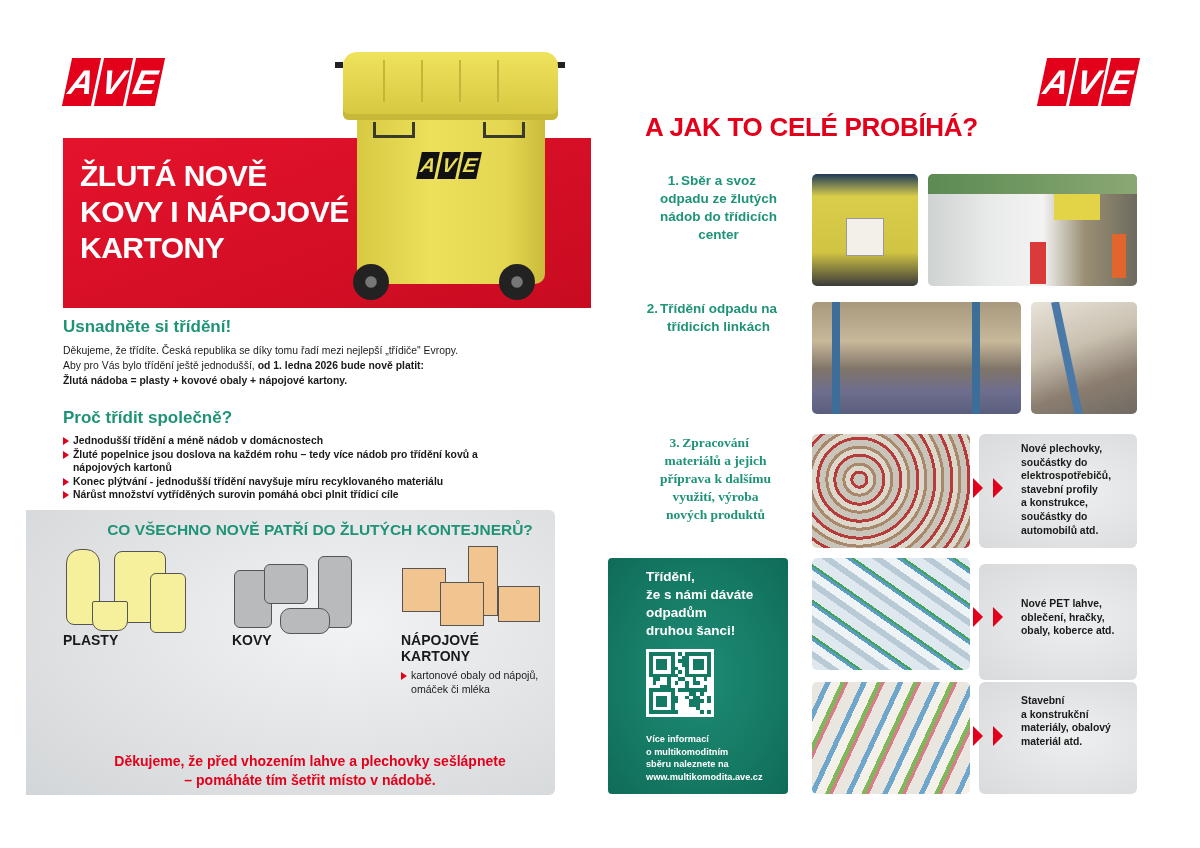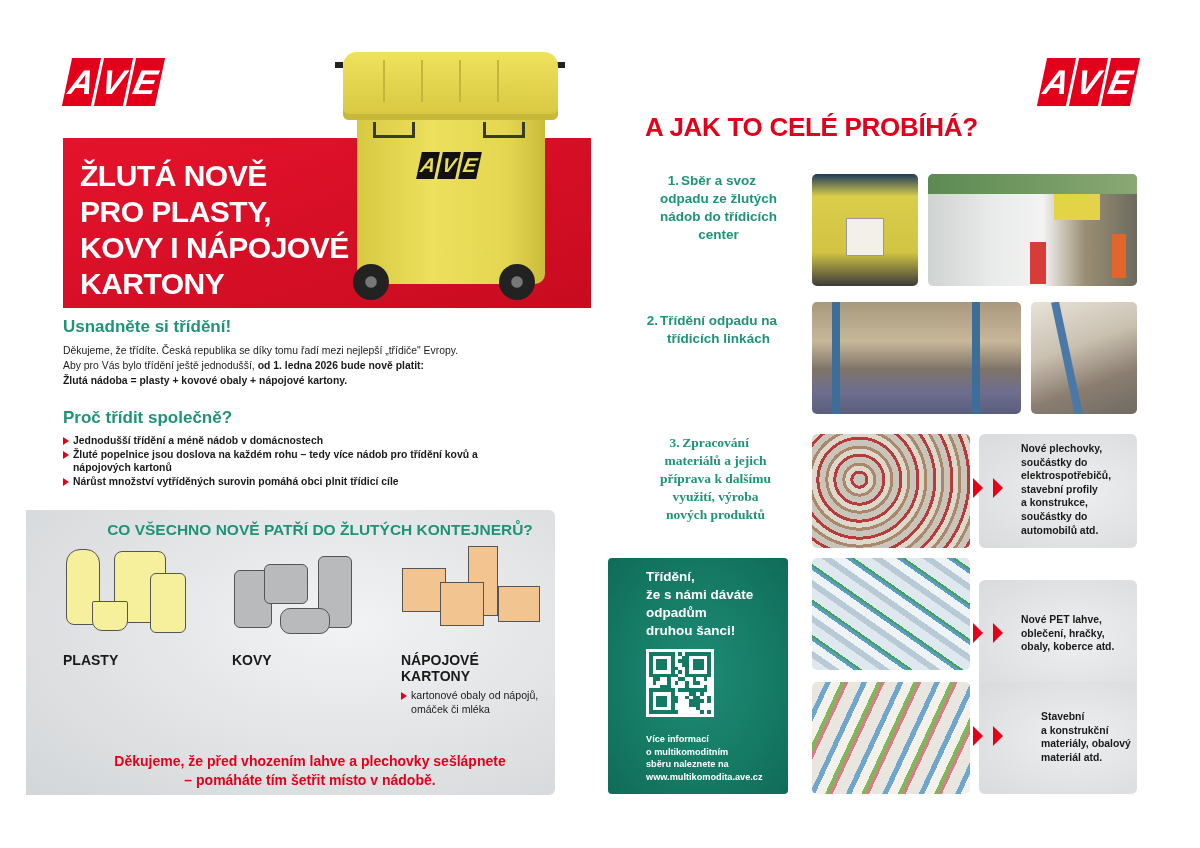--- a/index.html
+++ b/index.html
@@ -46,21 +46,21 @@
   .h2 { left: 63px; top: 408px; font-size: 17px; }
   .bullets { left: 63px; top: 434px; font-size: 10.4px; line-height: 13.6px; font-family: "Liberation Sans", sans-serif; font-weight: bold; list-style: none; }
   .bullets li, .cat-list li { position: relative; padding-left: 10px; }
   .bullets li::before, .cat-list li::before { content: ""; position: absolute; left: 0; top: 3px;
     border-left: 6px solid #e3001b; border-top: 4px solid transparent; border-bottom: 4px solid transparent; }
 
   
   .greybox { left: 26px; top: 510px; width: 529px; height: 285px;
     background: radial-gradient(ellipse at 60% 40%, #f2f3f4 0%, #dfe1e3 60%, #d3d6d8 100%); border-radius: 0 6px 6px 0; }
   .gb-title { left: 100px; top: 521px; width: 440px; text-align: center; font-size: 15.5px; white-space: nowrap; }
-  .cat { font-family: "Liberation Sans", sans-serif; margin-top: 20px; }
+  .cat { font-family: "Liberation Sans", sans-serif; }
   .cat-title { font-weight: bold; font-size: 14px; color: #1a1a1a; }
   .cat-list { list-style: none; margin-top: 5px; font-size: 10.6px; line-height: 13.8px; }
 
   
   .item { position: absolute; border: 1.3px solid #555; }
   .y { background: #f6ef9c; }
   .g { background: #b8babb; }
   .o { background: #f2c48f; }
 
   .thanks { left: 80px; top: 752px; width: 460px; text-align: center; color: #e3001b;
@@ -96,21 +96,20 @@
 
 <div class="abs logo logo-lg" style="left:67px;top:58px;">
   <span>A</span>
   <span>V</span>
   <span>E</span>
 </div>
 
 <div class="abs hero-red"></div>
 <div class="abs hero-title">
   <div>ŽLUTÁ NOVĚ</div>
-  <div>PRO PLASTY,</div>
   <div>KOVY I NÁPOJOVÉ</div>
   <div>KARTONY</div>
 </div>
 
 <div class="abs bin">
   <div class="bin-stick" style="left:0;"></div>
     <div class="bin-stick" style="left:222px;"></div>
   <div class="bin-body"></div>
   <div class="bin-lid">
       <i style="left:40px"></i>
@@ -133,20 +132,21 @@
 <div class="abs para">
   <div>Děkujeme, že třídíte. Česká republika se díky tomu řadí mezi nejlepší „třídiče" Evropy.</div>
   <div><span>Aby pro Vás bylo třídění ještě jednodušší, </span><span class="b">od 1. ledna 2026 bude nově platit:</span></div>
   <div class="b">Žlutá nádoba = plasty + kovové obaly + nápojové kartony.</div>
 </div>
 
 <div class="abs h-green h2">Proč třídit společně?</div>
 <ul class="abs bullets" style="width:420px;">
   <li>Jednodušší třídění a méně nádob v domácnostech</li>
   <li>Žluté popelnice jsou doslova na každém rohu – tedy více nádob pro třídění kovů a nápojových kartonů</li>
+  <li>Konec plýtvání - jednodušší třídění navyšuje míru recyklovaného materiálu</li>
   <li>Nárůst množství vytříděných surovin pomáhá obci plnit třídicí cíle</li>
 </ul>
 
 <div class="abs greybox"></div>
 <div class="abs h-green gb-title">CO VŠECHNO NOVĚ PATŘÍ DO ŽLUTÝCH KONTEJNERŮ?</div>
 
 <div class="abs" style="left:62px;top:543px;width:130px;height:92px;">
   <div class="item y" style="left:4px;top:6px;width:34px;height:76px;border-radius:14px 14px 8px 8px;"></div>
   <div class="item y" style="left:52px;top:8px;width:52px;height:72px;border-radius:8px;"></div>
   <div class="item y" style="left:88px;top:30px;width:36px;height:60px;border-radius:6px;"></div>
@@ -191,21 +191,21 @@
   <span>E</span>
 </div>
 <div class="abs h-red">A JAK TO CELÉ PROBÍHÁ?</div>
 
 <div class="abs step" style="left:645px;top:172px;">
   <div><span class="n">1.</span><span>Sběr a svoz</span></div>
   <div class="ind">odpadu ze žlutých</div>
   <div class="ind">nádob do třídicích</div>
   <div class="ind">center</div>
 </div>
-<div class="abs step" style="left:645px;top:312px;">
+<div class="abs step" style="left:645px;top:300px;">
   <div><span class="n">2.</span><span>Třídění odpadu na</span></div>
   <div class="ind">třídicích linkách</div>
 </div>
 <div class="abs step" style="left:645px;top:434px;font-family:Liberation Serif, serif;">
   <div><span class="n">3.</span><span>Zpracování</span></div>
   <div class="ind">materiálů a jejich</div>
   <div class="ind">příprava k dalšímu</div>
   <div class="ind">využití, výroba</div>
   <div class="ind">nových produktů</div>
 </div>
@@ -238,33 +238,33 @@
   <div class="txt" style="top:8px;">
     <div>Nové plechovky,</div>
     <div>součástky do</div>
     <div>elektrospotřebičů,</div>
     <div>stavební profily</div>
     <div>a konstrukce,</div>
     <div>součástky do</div>
     <div>automobilů atd.</div>
   </div>
 </div>
-<div class="res" style="top:580px;height:116px;padding-left:48px;">
+<div class="res" style="top:564px;height:116px;padding-left:48px;">
   <div class="chev" style="left:-6px;top:43px;"></div>
   <div class="chev" style="left:14px;top:43px;"></div>
   <div class="txt" style="top:33px;">
     <div>Nové PET lahve,</div>
     <div>oblečení, hračky,</div>
     <div>obaly, koberce atd.</div>
   </div>
 </div>
 <div class="res" style="top:682px;height:112px;">
   <div class="chev" style="left:-6px;top:44px;"></div>
   <div class="chev" style="left:14px;top:44px;"></div>
-  <div class="txt" style="top:28px;margin-left:20px;">
+  <div class="txt" style="top:12px;">
     <div>Stavební</div>
     <div>a konstrukční</div>
     <div>materiály, obalový</div>
     <div>materiál atd.</div>
   </div>
 </div>
 
 <div class="abs greenpanel">
   <div class="gp-title">
     <div>Třídění,</div>

